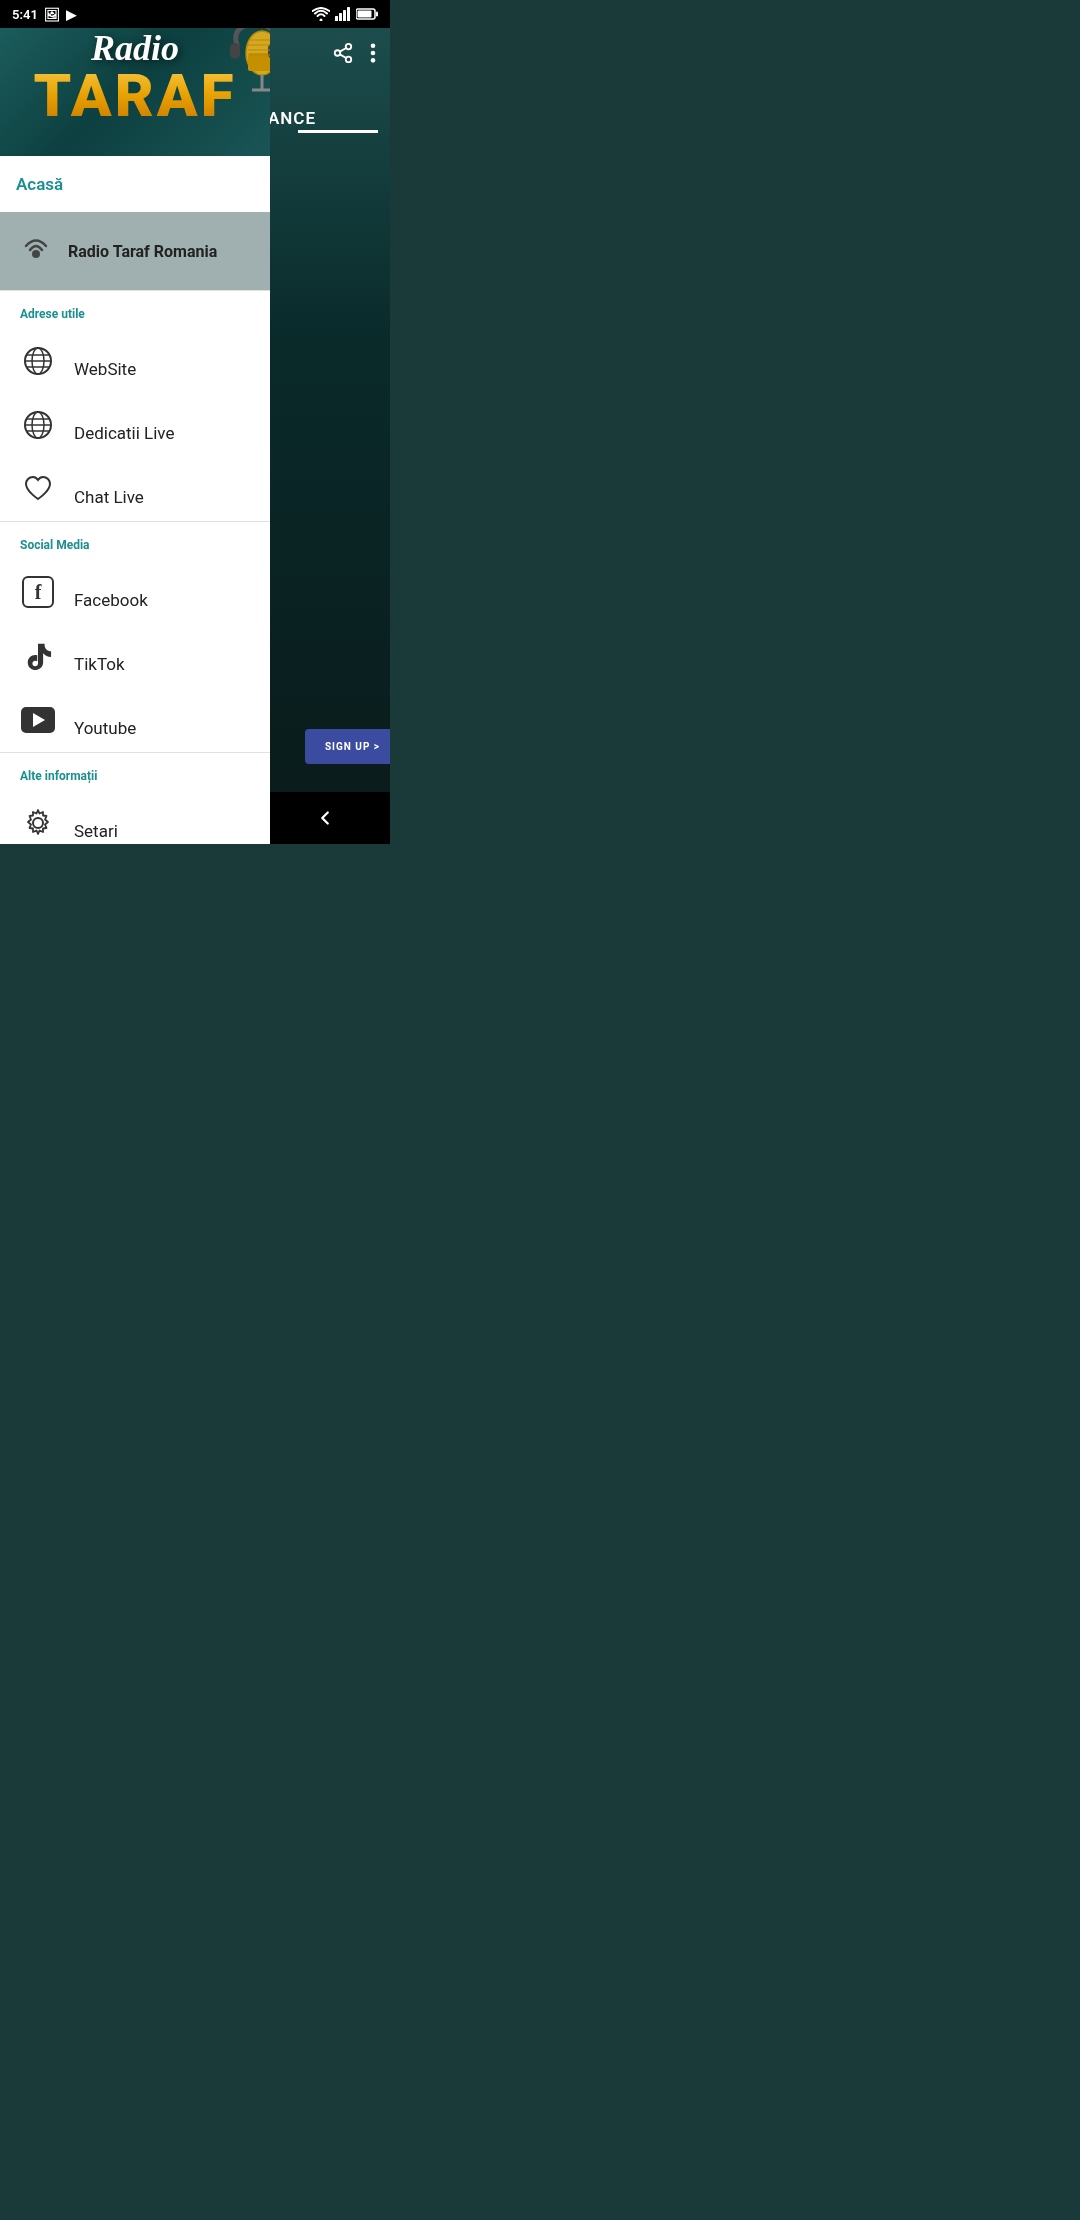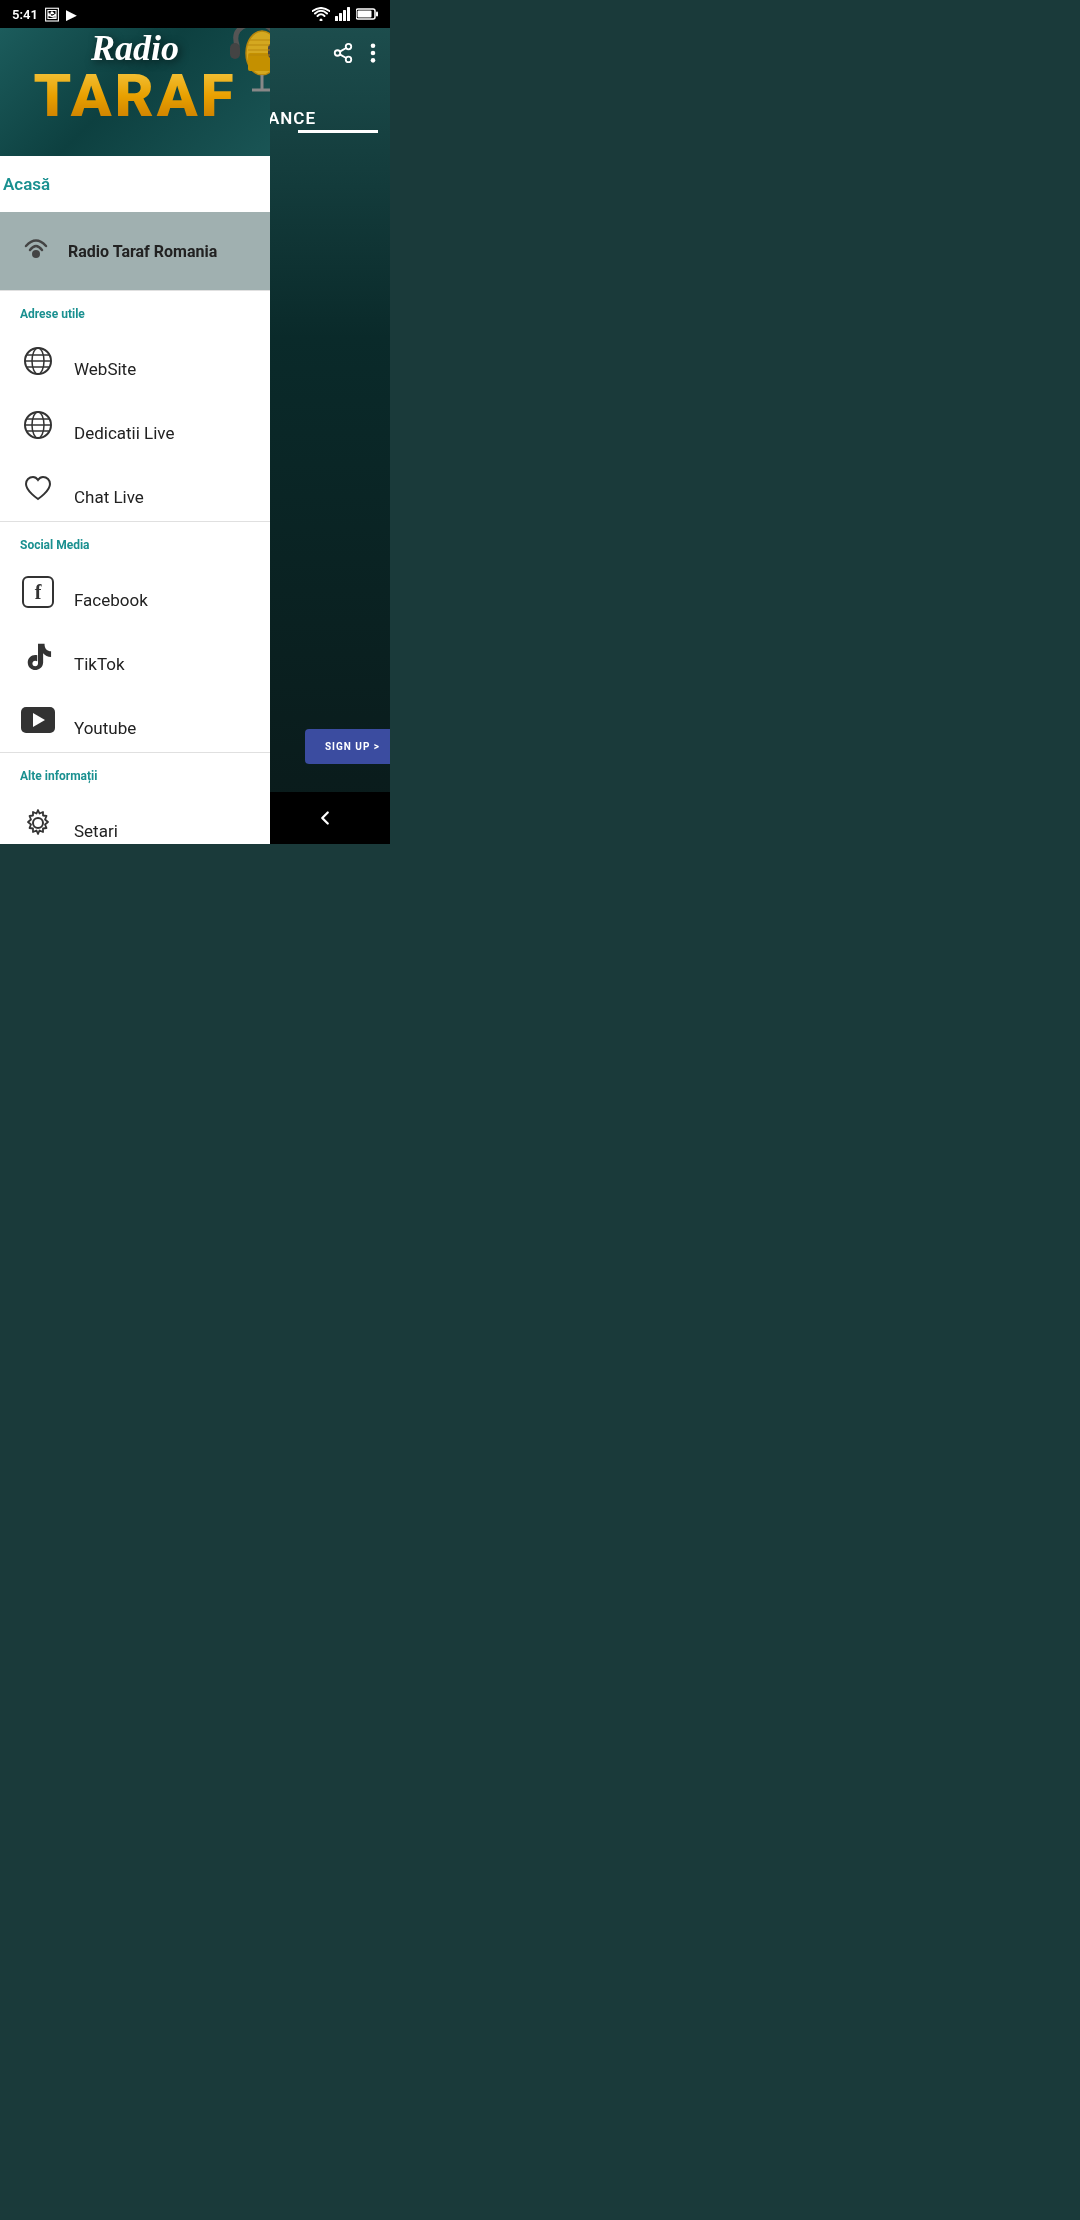--- a/index.html
+++ b/index.html
@@ -133,21 +133,21 @@
 
     
     .drawer-content {
       flex: 1;
       overflow-y: auto;
       overflow-x: hidden;
     }
 
     
     .home-item {
-      padding: 18px 3px;
+      padding: 18px 16px;
       cursor: pointer;
     }
 
     .home-label {
       color: #1a9090;
       font-size: 17px;
       font-weight: 600;
     }
 
     

